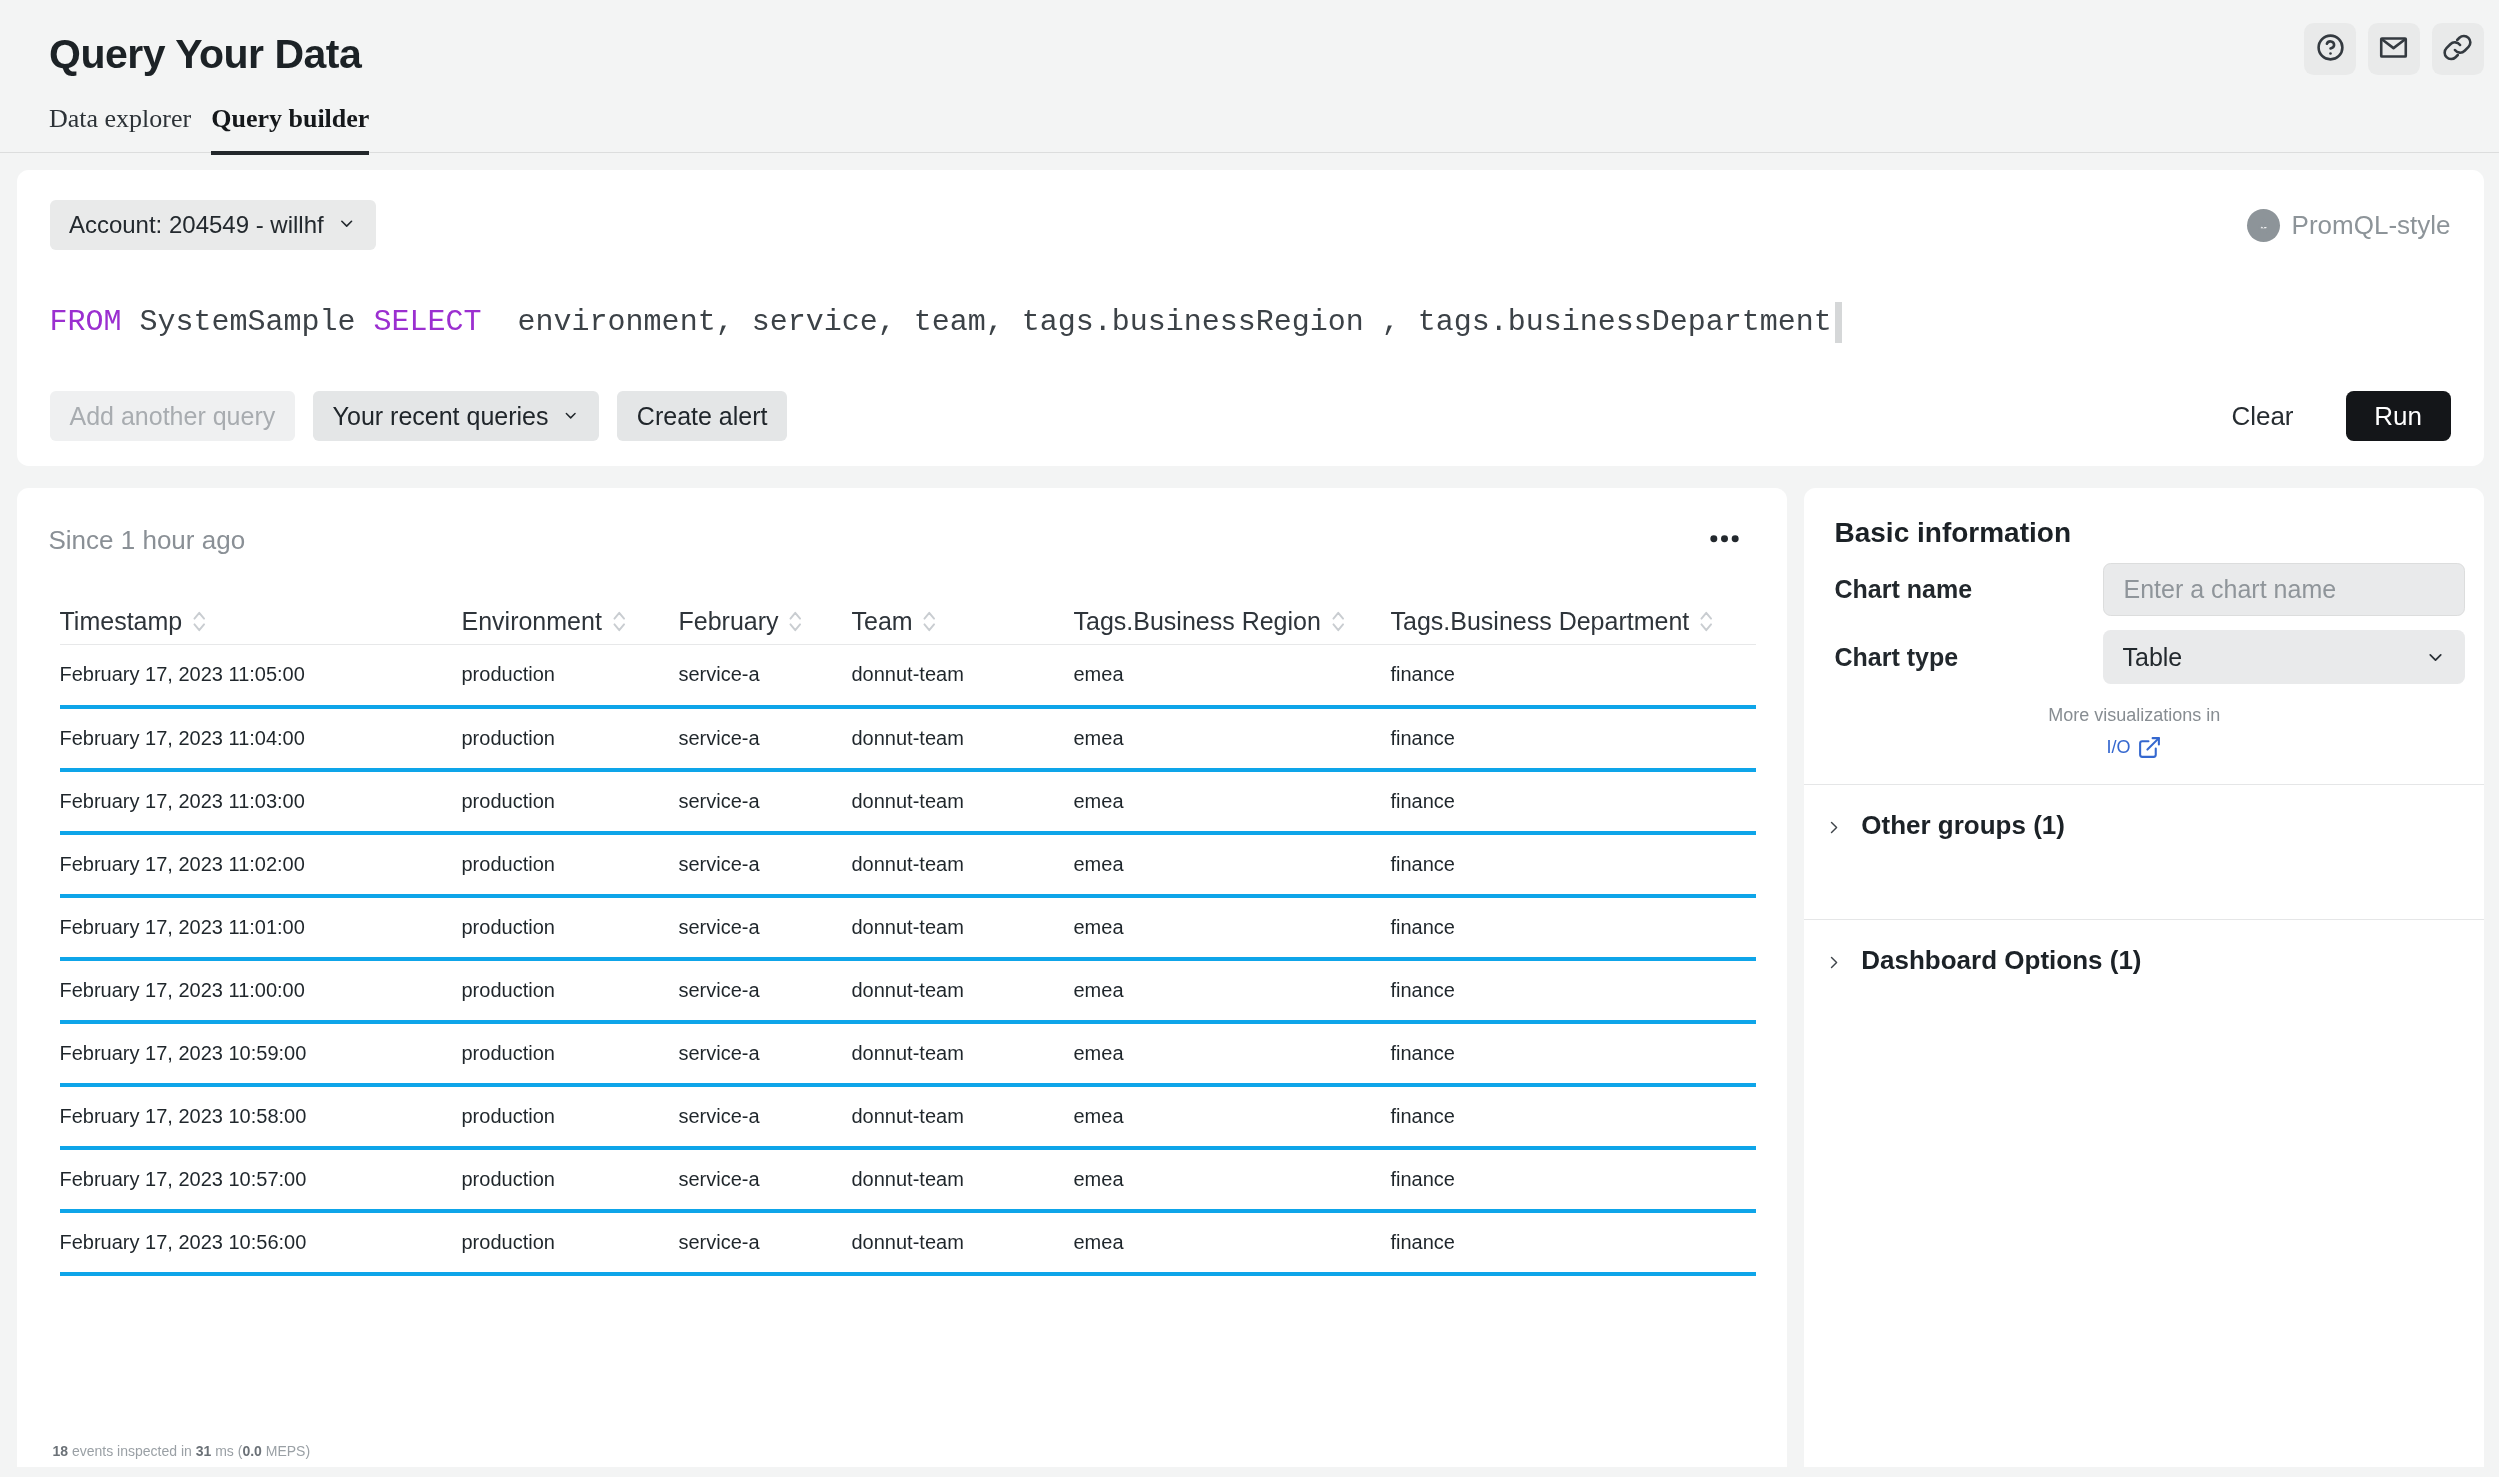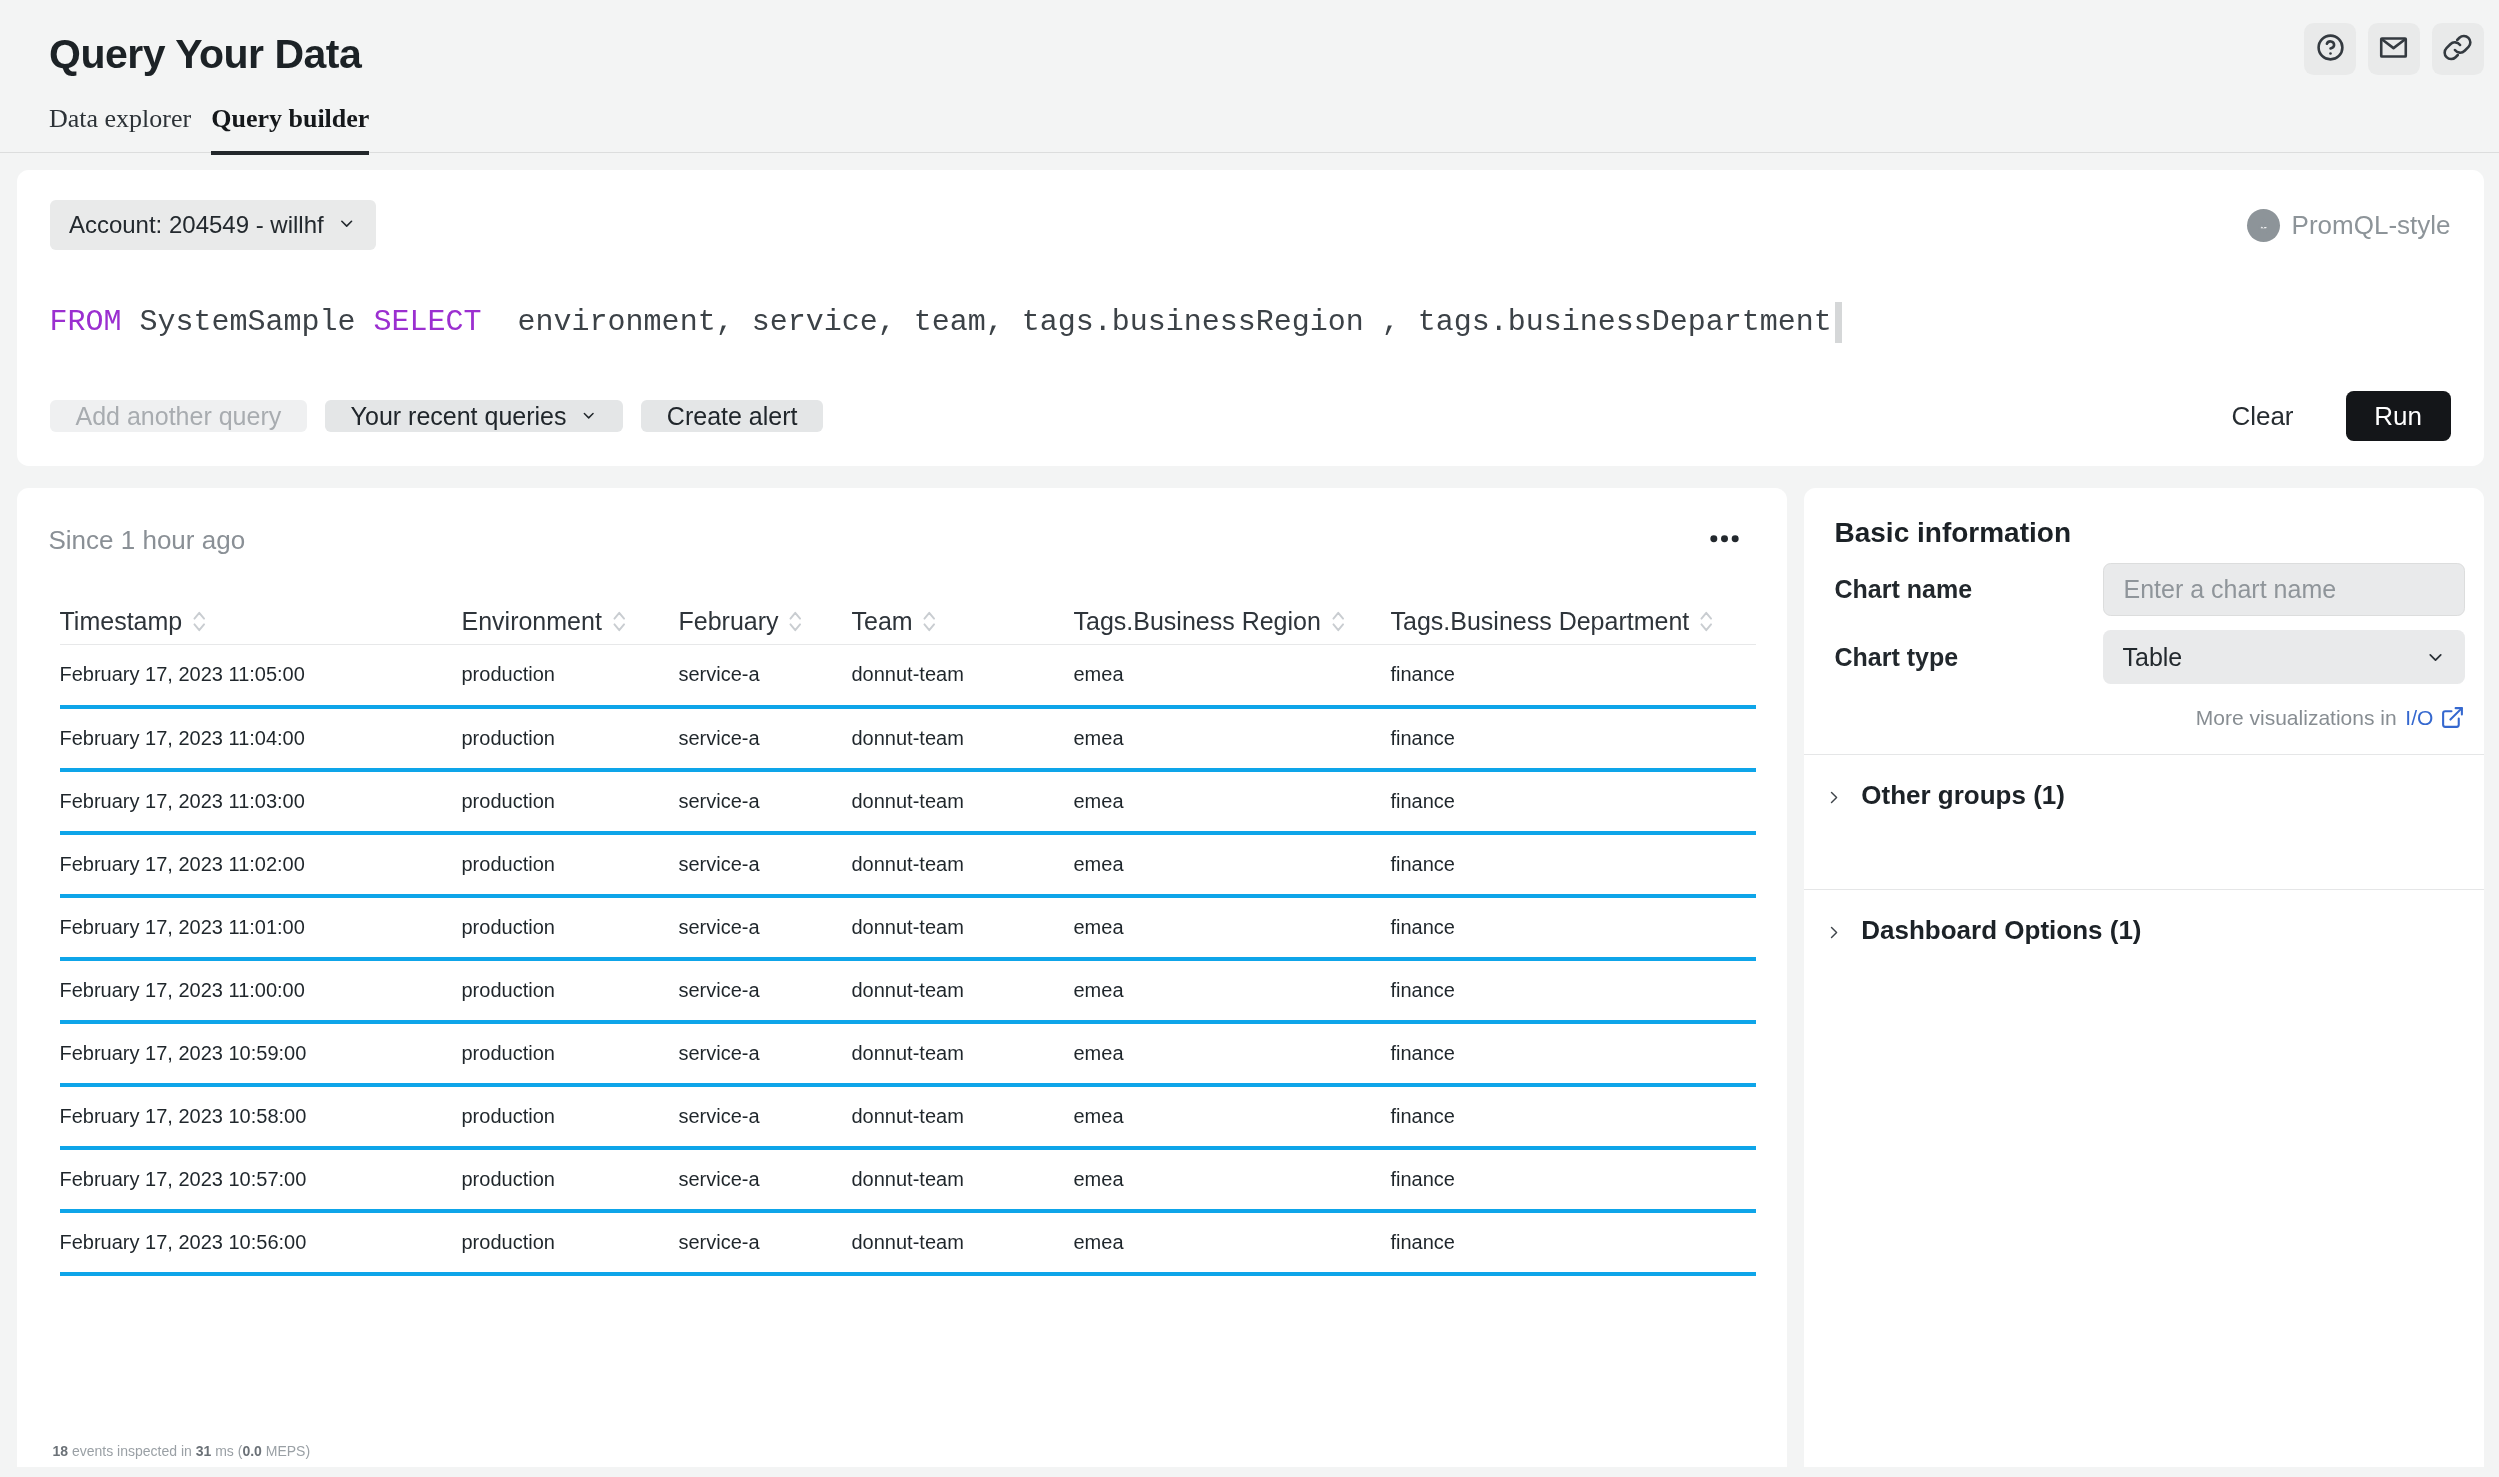--- a/index.html
+++ b/index.html
@@ -30,21 +30,21 @@
   .account-chip { display:inline-flex; align-items:center; gap:13.6px; height:50px; padding:0 19.4px;
                   background:#e9eaea; border-radius:5.8px; font-size:24px; color:#23292e; }
   .promql { display:flex; align-items:center; gap:11.6px; color:#8d9499; font-size:26px; cursor:pointer; }
   .prom-circle { width:33px; height:33px; border-radius:50%; background:#8d9499;
                  display:flex; align-items:center; justify-content:center; }
   .query-line { margin-top:52px; font-family:"Liberation Mono","DejaVu Sans Mono",monospace;
                 font-size:30px; white-space:pre; color:#3c4247; cursor:text; }
   .kw { color:var(--accent-purple,#9b2fd0); }
   .caret { display:inline-block; width:6.8px; height:41px; background:#d5d7d8; vertical-align:middle; margin-left:2.9px; }
   .qc-row3 { display:flex; align-items:center; gap:17.4px; margin-top:48px; }
-  .btn { height:32px; padding:0 26px; border-radius:5.8px; background:#e4e6e7; color:#20262b; font-size:25px;
+  .btn { height:50px; padding:0 20px; border-radius:5.8px; background:#e4e6e7; color:#20262b; font-size:25px;
          display:inline-flex; align-items:center; gap:13.6px; }
   .btn.disabled { background:#eff0f1; color:#a8acb0; cursor:default; }
   .spacer { flex:1; }
   .clear-btn { font-size:26px; color:#262c31; padding:0 13.6px; margin-right:21px; }
   .run-btn { width:105px; height:50px; border-radius:7.7px; background:var(--run-button-bg,#141619);
              color:#fff; font-size:26px; }
 
   
   .main { display:flex; gap:16.5px; margin:22px 16.5px 0; height:979px; }
   .results-panel { flex:1; position:relative; border-radius:11.6px 11.6px 0 0; overflow:hidden; }
@@ -67,21 +67,21 @@
   .form-row { display:flex; align-items:center; margin:14.5px 18.4px 0 31px; }
   .form-row.first { margin-top:13.6px; }
   .form-row label { flex:1; font-size:25px; font-weight:700; color:#22282d; }
   .chart-name-input { width:362px; height:53px; background:#e9eaeb; border:1px solid #dcdddd; border-radius:7.7px;
                       padding:0 19.4px; font-size:25px; color:#23292e; font-family:inherit; }
   .chart-name-input::placeholder { color:#8f959a; }
   .select { width:362px; height:54px; background:#e9eaeb; border-radius:7.7px; display:flex; align-items:center;
             padding:0 19.4px; font-size:25px; color:#23292e; cursor:pointer; }
   .select svg { margin-left:auto; color:#2a3036; }
   .more-viz { display:flex; justify-content:flex-end; align-items:center; gap:8.7px;
-              margin:21px 18.4px 0 0; font-size:21px; color:#878d92; }
+              margin:21px 18.4px 0 0; font-size:18px; color:#878d92;flex-direction:column; }
   .io-link { color:var(--link-blue,#3568cf); cursor:pointer; text-decoration:none; display:flex; align-items:center; gap:6.8px; }
   .sections { margin-top:24px; }
   .section { position:relative; border-top:1px solid #e5e6e7; height:135px;
              display:flex; align-items:flex-start; gap:19.4px; padding:25px 19.4px 0 21px; cursor:pointer; }
   .section .chev { color:#3f454b; margin-top:4.8px; }
   .section-label { font-size:26px; font-weight:700; color:#1c2227; }
   .plus-btn { position:absolute; right:17.4px; top:19.4px; color:#2f353b; }
 </style>
 </head>
 <body>

